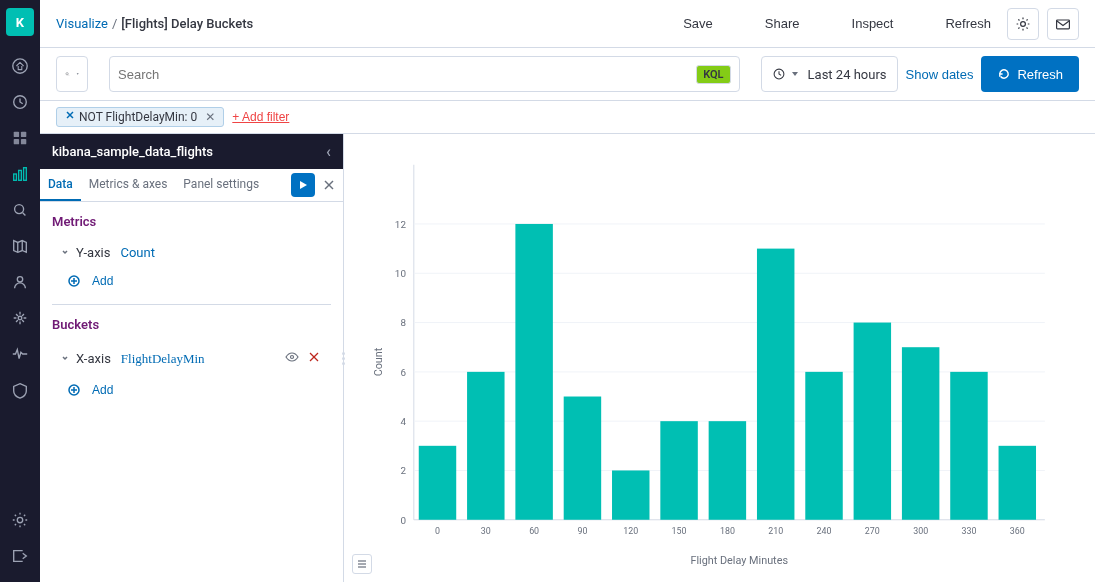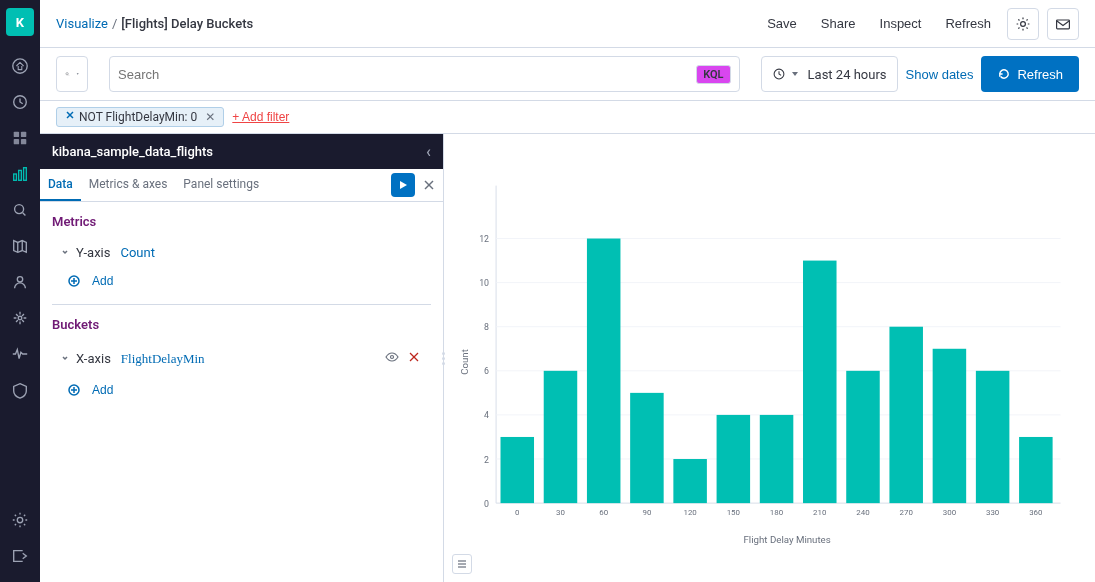--- a/index.html
+++ b/index.html
@@ -16,44 +16,44 @@
     .sidebar-icon { width: 32px; height: 32px; display: flex; align-items: center; justify-content: center; color: #9da3b4; cursor: pointer; border-radius: 4px; margin: 2px 0; }
     .sidebar-icon svg { width: 18px; height: 18px; }
     .sidebar-spacer { flex: 1; }
 
     
     .top-nav { display: flex; align-items: center; padding: 0 16px; height: 48px; border-bottom: 1px solid #d3dae6; background: #fff; }
     .top-nav-title { font-size: 13px; color: #69707d; display: flex; align-items: center; gap: 4px; }
     .top-nav-title .visualize { color: #006bb4; }
     .top-nav-breadcrumb { color: #343741; font-weight: 500; }
     .top-nav-actions { margin-left: auto; display: flex; align-items: center; gap: 8px; }
-    .nav-btn { background: none; border: none; cursor: pointer; font-size: 13px; color: #343741; padding: 4px 8px; border-radius: 4px; }
+    .nav-btn { background: none; border: none; cursor: pointer; font-size: 13px; color: #343741; padding: 4px 8px; border-radius: 4px; margin-left: 28px; }
     .nav-btn-settings { width: 32px; height: 32px; display: flex; align-items: center; justify-content: center; cursor: pointer; color: #343741; border-radius: 4px; border: 1px solid #d3dae6; }
 
     
     .toolbar { display: flex; align-items: center; padding: 8px 16px; border-bottom: 1px solid #d3dae6; background: #fff; gap: 21px; }
     .search-bar { flex: 1; display: flex; align-items: center; border: 1px solid #d3dae6; border-radius: 4px; height: 36px; padding: 0 8px; gap: 6px; background: #fff; }
     .search-input { border: none; outline: none; flex: 1; font-size: 13px; color: #343741; }
-    .kql-badge { background: #d946ef; border: 1px solid #d3dae6; border-radius: 3px; padding: 2px 6px; font-size: 11px; font-weight: 600; color: #343741; cursor: pointer; }
+    .kql-badge { background: #84cc16; border: 1px solid #d3dae6; border-radius: 3px; padding: 2px 6px; font-size: 11px; font-weight: 600; color: #343741; cursor: pointer; }
     .time-controls { display: flex; align-items: center; gap: 8px; }
     .time-picker { display: flex; align-items: center; gap: 4px; border: 1px solid #d3dae6; border-radius: 4px; padding: 3px 10px; cursor: pointer; height: 36px; background: #fff; }
     .show-dates-btn { background: none; border: none; cursor: pointer; color: #006bb4; font-size: 13px; }
     .refresh-btn { background: #0071c2; color: #fff; border: none; border-radius: 4px; padding: 6px 16px; cursor: pointer; font-size: 13px; font-weight: 500; display: flex; align-items: center; gap: 6px; height: 36px; }
 
     
     .filter-bar { display: flex; align-items: center; padding: 6px 16px; border-bottom: 1px solid #d3dae6; background: #fff; gap: 8px; }
     .filter-tag { display: flex; align-items: flex-start; gap: 4px; background: #e6f0f8; border: 1px solid #b0cfe8; border-radius: 3px; padding: 2px 8px; font-size: 12px; color: #343741; }
     .filter-close { cursor: pointer; color: #69707d; margin-left: 4px; }
     .add-filter { color: #ef4444; cursor: pointer; font-size: 12px; display: flex; align-items: center; gap: 4px; background: none; border: none; text-decoration: underline; }
 
     
     .content-area { display: flex; flex: 1; overflow: hidden; }
 
     
-    .left-panel { width: 404px; flex-shrink: 0; border-right: 1px solid #d3dae6; display: flex; flex-direction: column; position: relative; background: #fff; }
+    .left-panel { width: 304px; flex-shrink: 0; border-right: 1px solid #d3dae6; display: flex; flex-direction: column; position: relative; background: #fff; }
     .data-source-header { background: #1a1b2e; color: #fff; padding: 8px 12px; font-size: 13px; font-weight: 500; display: flex; align-items: center; justify-content: space-between; }
     .panel-tabs { display: flex; border-bottom: 1px solid #d3dae6; background: #fff; }
     .panel-tab { padding: 8px 8px; font-size: 12px; cursor: pointer; color: #69707d; border-bottom: 2px solid transparent; }
     .panel-tab.active { color: #006bb4; border-bottom-color: #006bb4; font-weight: 500; }
     .panel-tab-actions { margin-left: auto; display: flex; align-items: center; gap: 4px; padding: 4px 8px; }
     .panel-tab-btn { background: none; border: none; cursor: pointer; color: #69707d; display: flex; align-items: center; }
 
     
     .panel-content { flex: 1; overflow-y: auto; padding: 12px; }
     .section-title { font-size: 13px; font-weight: 600; color: #701a75; margin-bottom: 10px; }

